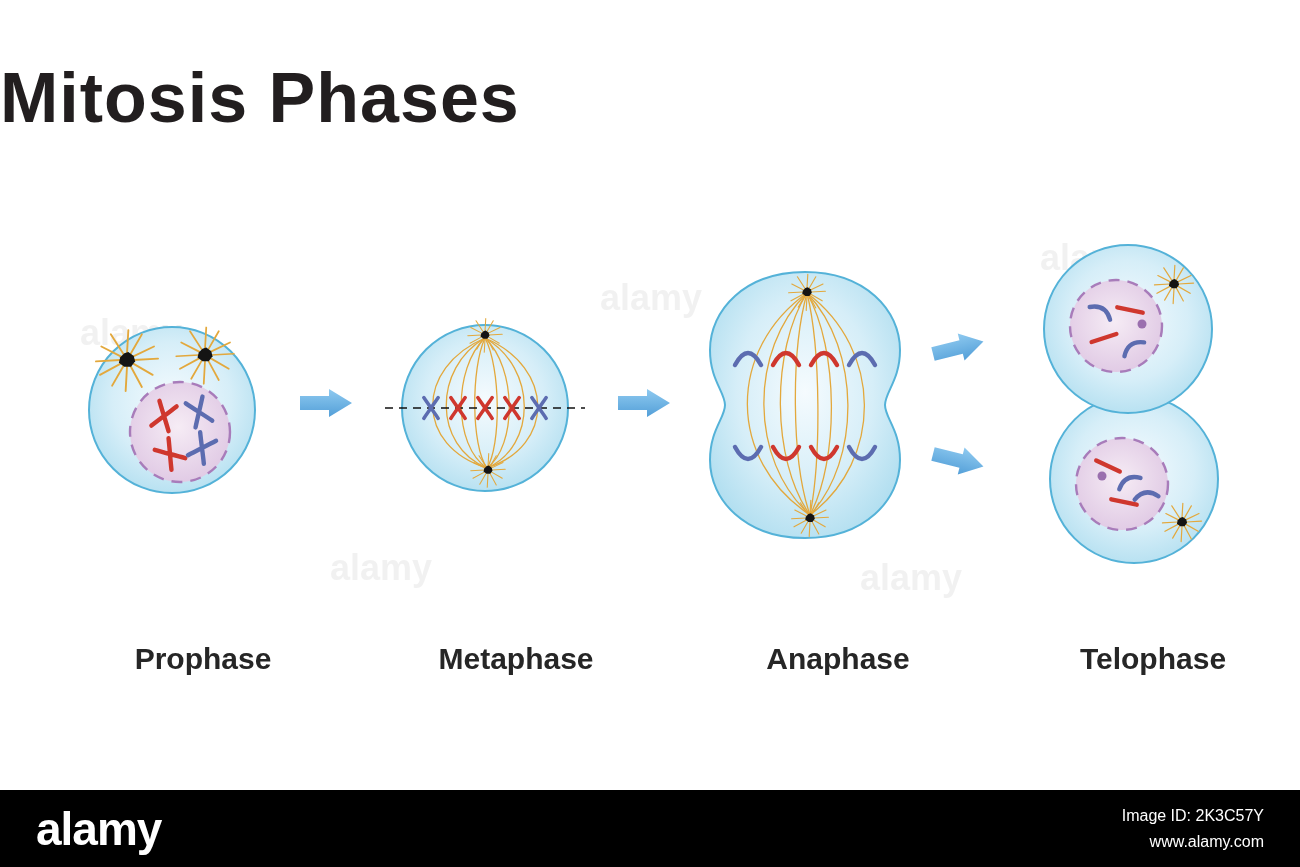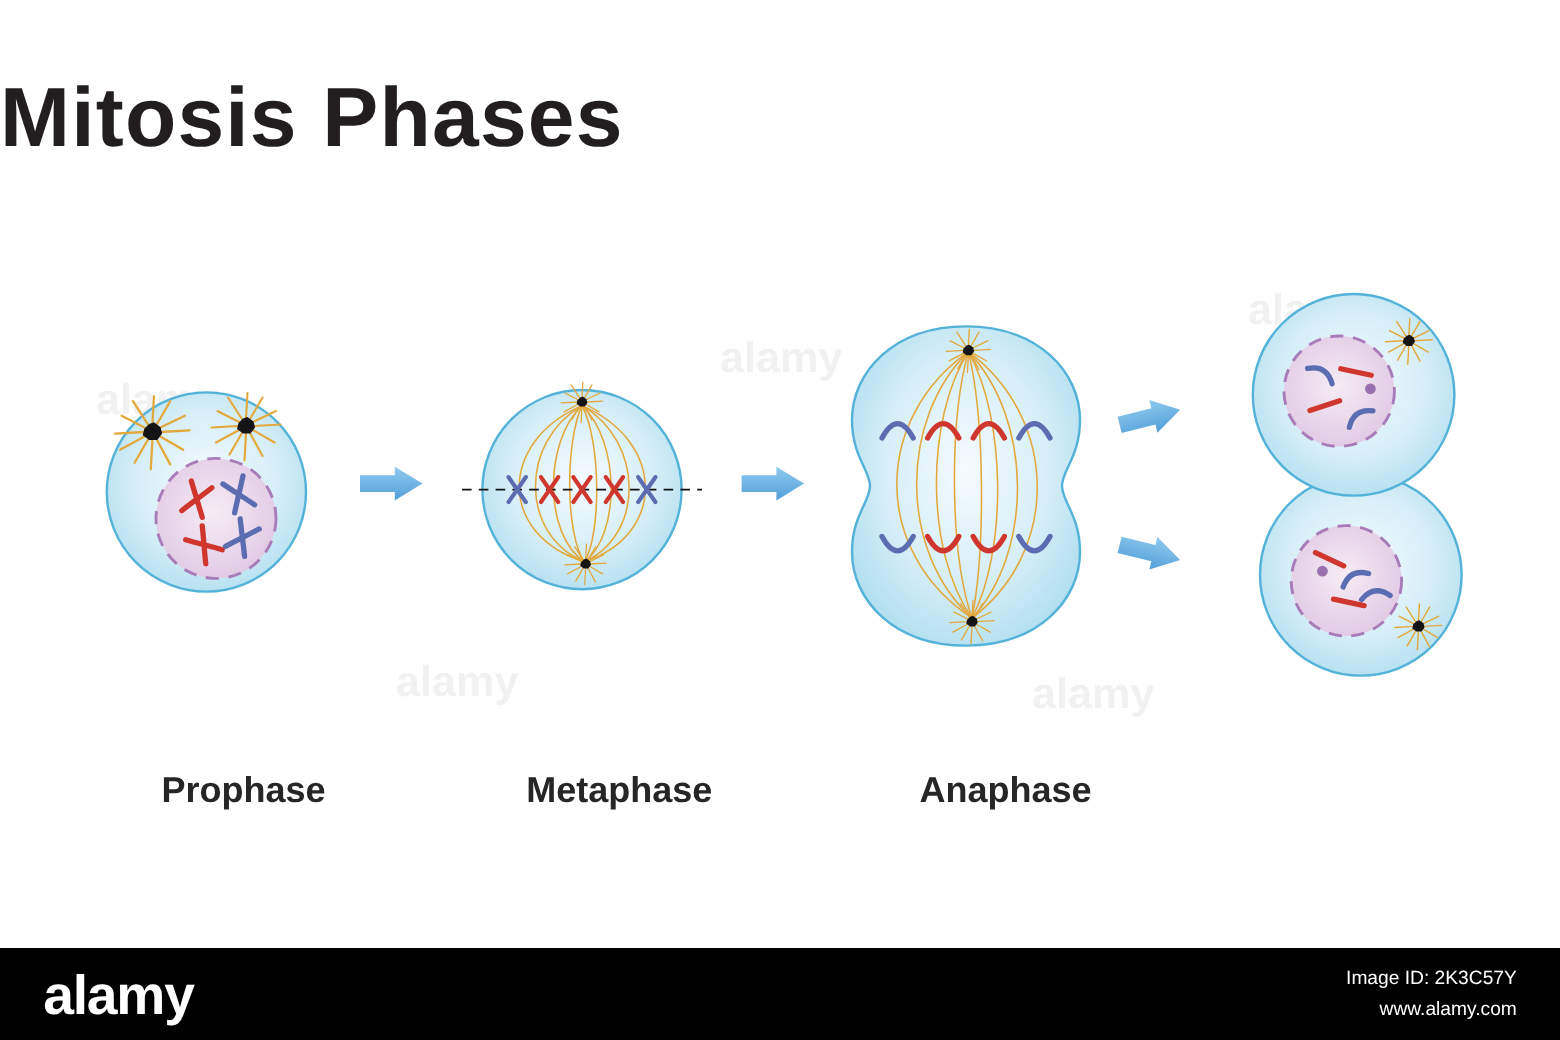--- a/index.html
+++ b/index.html
@@ -216,20 +216,21 @@
       <g transform="translate(54,118) scale(0.85)">
           <use href="#aster"></use>
         </g>
     </g>
   </svg>
 
   <div class="labels">
     <div class="phase-label" style="left:175px">Prophase</div>
     <div class="phase-label" style="left:810px">Anaphase</div>
     <div class="phase-label" style="left:488px">Metaphase</div>
+    <div class="phase-label" style="left:1125px">Telophase</div>
   </div>
 
   <div class="footer-bar">
     <div class="brand">alamy</div>
     <div class="meta">
       <div>Image ID: 2K3C57Y</div>
       <div>www.alamy.com</div>
     </div>
   </div>
 

